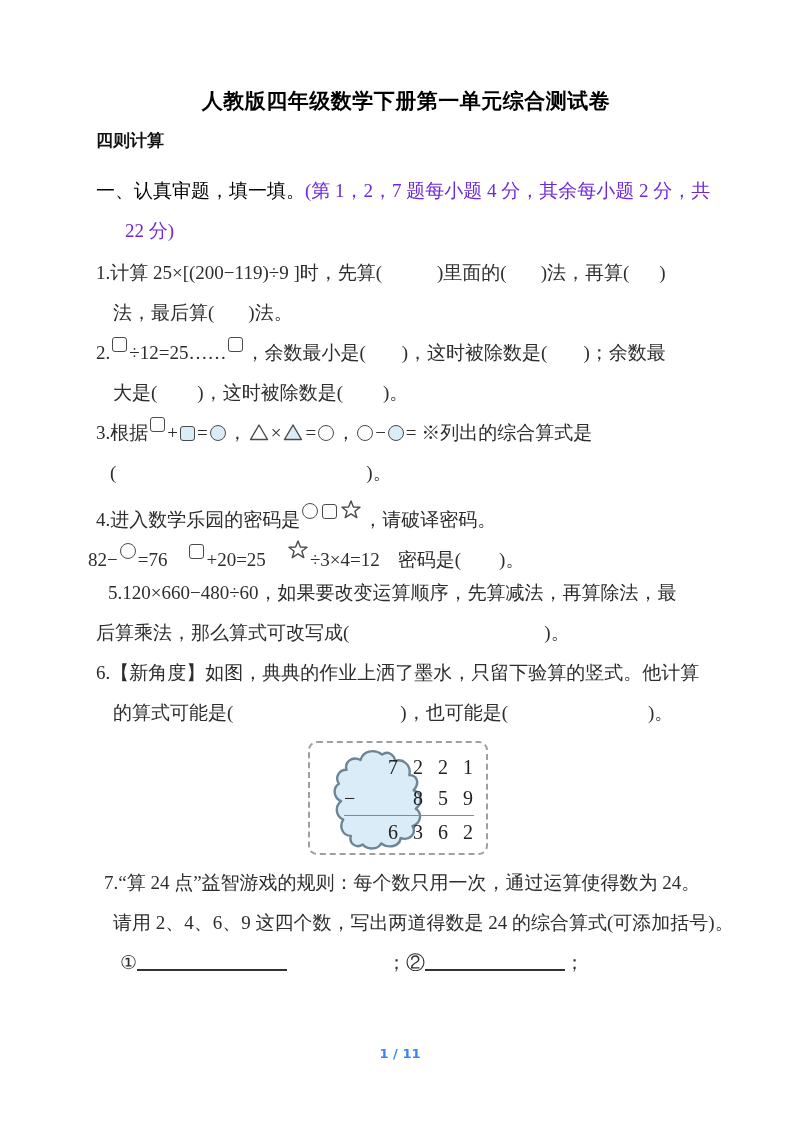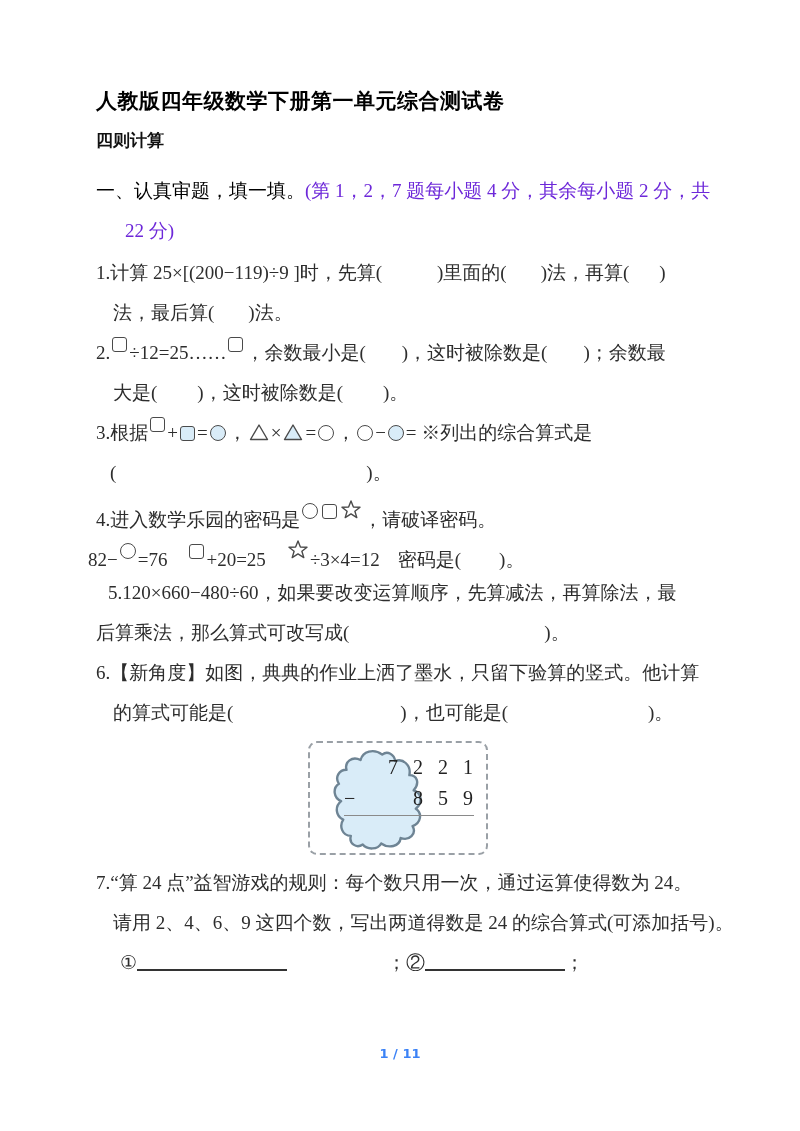--- a/index.html
+++ b/index.html
@@ -3,21 +3,21 @@
 <meta charset="utf-8">
 <style>
   :root{ --shape-fill:#d9ecf8; }
   html,body{margin:0;padding:0;background:#e8e8e8;}
   .page{
     width:800px;height:1131px;margin:0 auto;position:relative;background:#ffffff;
     box-sizing:border-box;padding:88px 84px 0 96px;overflow:hidden;
     font-family:"Liberation Serif","DejaVu Serif",serif;color:#2d2d2d;
   }
   .title{
-    text-align:left;font-family:"Liberation Sans","DejaVu Sans",sans-serif;
+    text-align:center;font-family:"Liberation Sans","DejaVu Sans",sans-serif;
     font-weight:700;font-size:21px;color:#000;letter-spacing:.5px;line-height:26px;
   }
   .subtitle{
     text-align:left;font-family:"Liberation Sans","DejaVu Sans",sans-serif;
     font-weight:700;font-size:17px;color:#111;margin-top:15px;line-height:24px;
   }
   .section{margin-top:18px;}
   .questions{margin-top:2px;}
   .tline{height:40px;line-height:40px;font-size:19px;white-space:pre;}
   .trun{display:inline;}
@@ -104,24 +104,25 @@
                  C70,87 77,80 73,73 C81,70 82,61 76,57 C83,51 81,42 74,40
                  C80,33 77,26 70,26 C72,17 64,10 57,13 C56,7 50,3 45,7 Z" fill="var(--shape-fill)" stroke="#6e8494" stroke-width="2.2" stroke-linejoin="round"></path>
       </svg>
       <div class="calc">
         <div class="crow">7 2 2 1</div>
         <div class="crow oprow">
           <span class="op">−</span>
           <span>8 5 9</span>
         </div>
         <div class="rule"></div>
+        <div class="crow">6 3 6 2</div>
       </div>
     </div>
 
     <div class="q">
-        <div class="tline" style="margin-left: 0px;"><span class="trun">7.“算 24 点”益智游戏的规则：每个数只用一次，通过运算使得数为 24。</span></div>
+        <div class="tline" style="margin-left: 8px;"><span class="trun">7.“算 24 点”益智游戏的规则：每个数只用一次，通过运算使得数为 24。</span></div>
         <div class="tline" style="margin-left: 17px;"><span class="trun">请用 2、4、6、9 这四个数，写出两道得数是 24 的综合算式(可添加括号)。</span></div>
         <div class="tline" style="margin-left: 24px;"><span class="trun">①</span><span class="blank" style="width: 150px;"></span><span class="gap" style="width: 100px;"></span><span class="trun">；②</span><span class="blank" style="width: 140px;"></span><span class="trun">；</span></div>
       </div>
   </div>
 
   <div class="footer">1 / 11</div>
 </div>
 
 </body></html>

